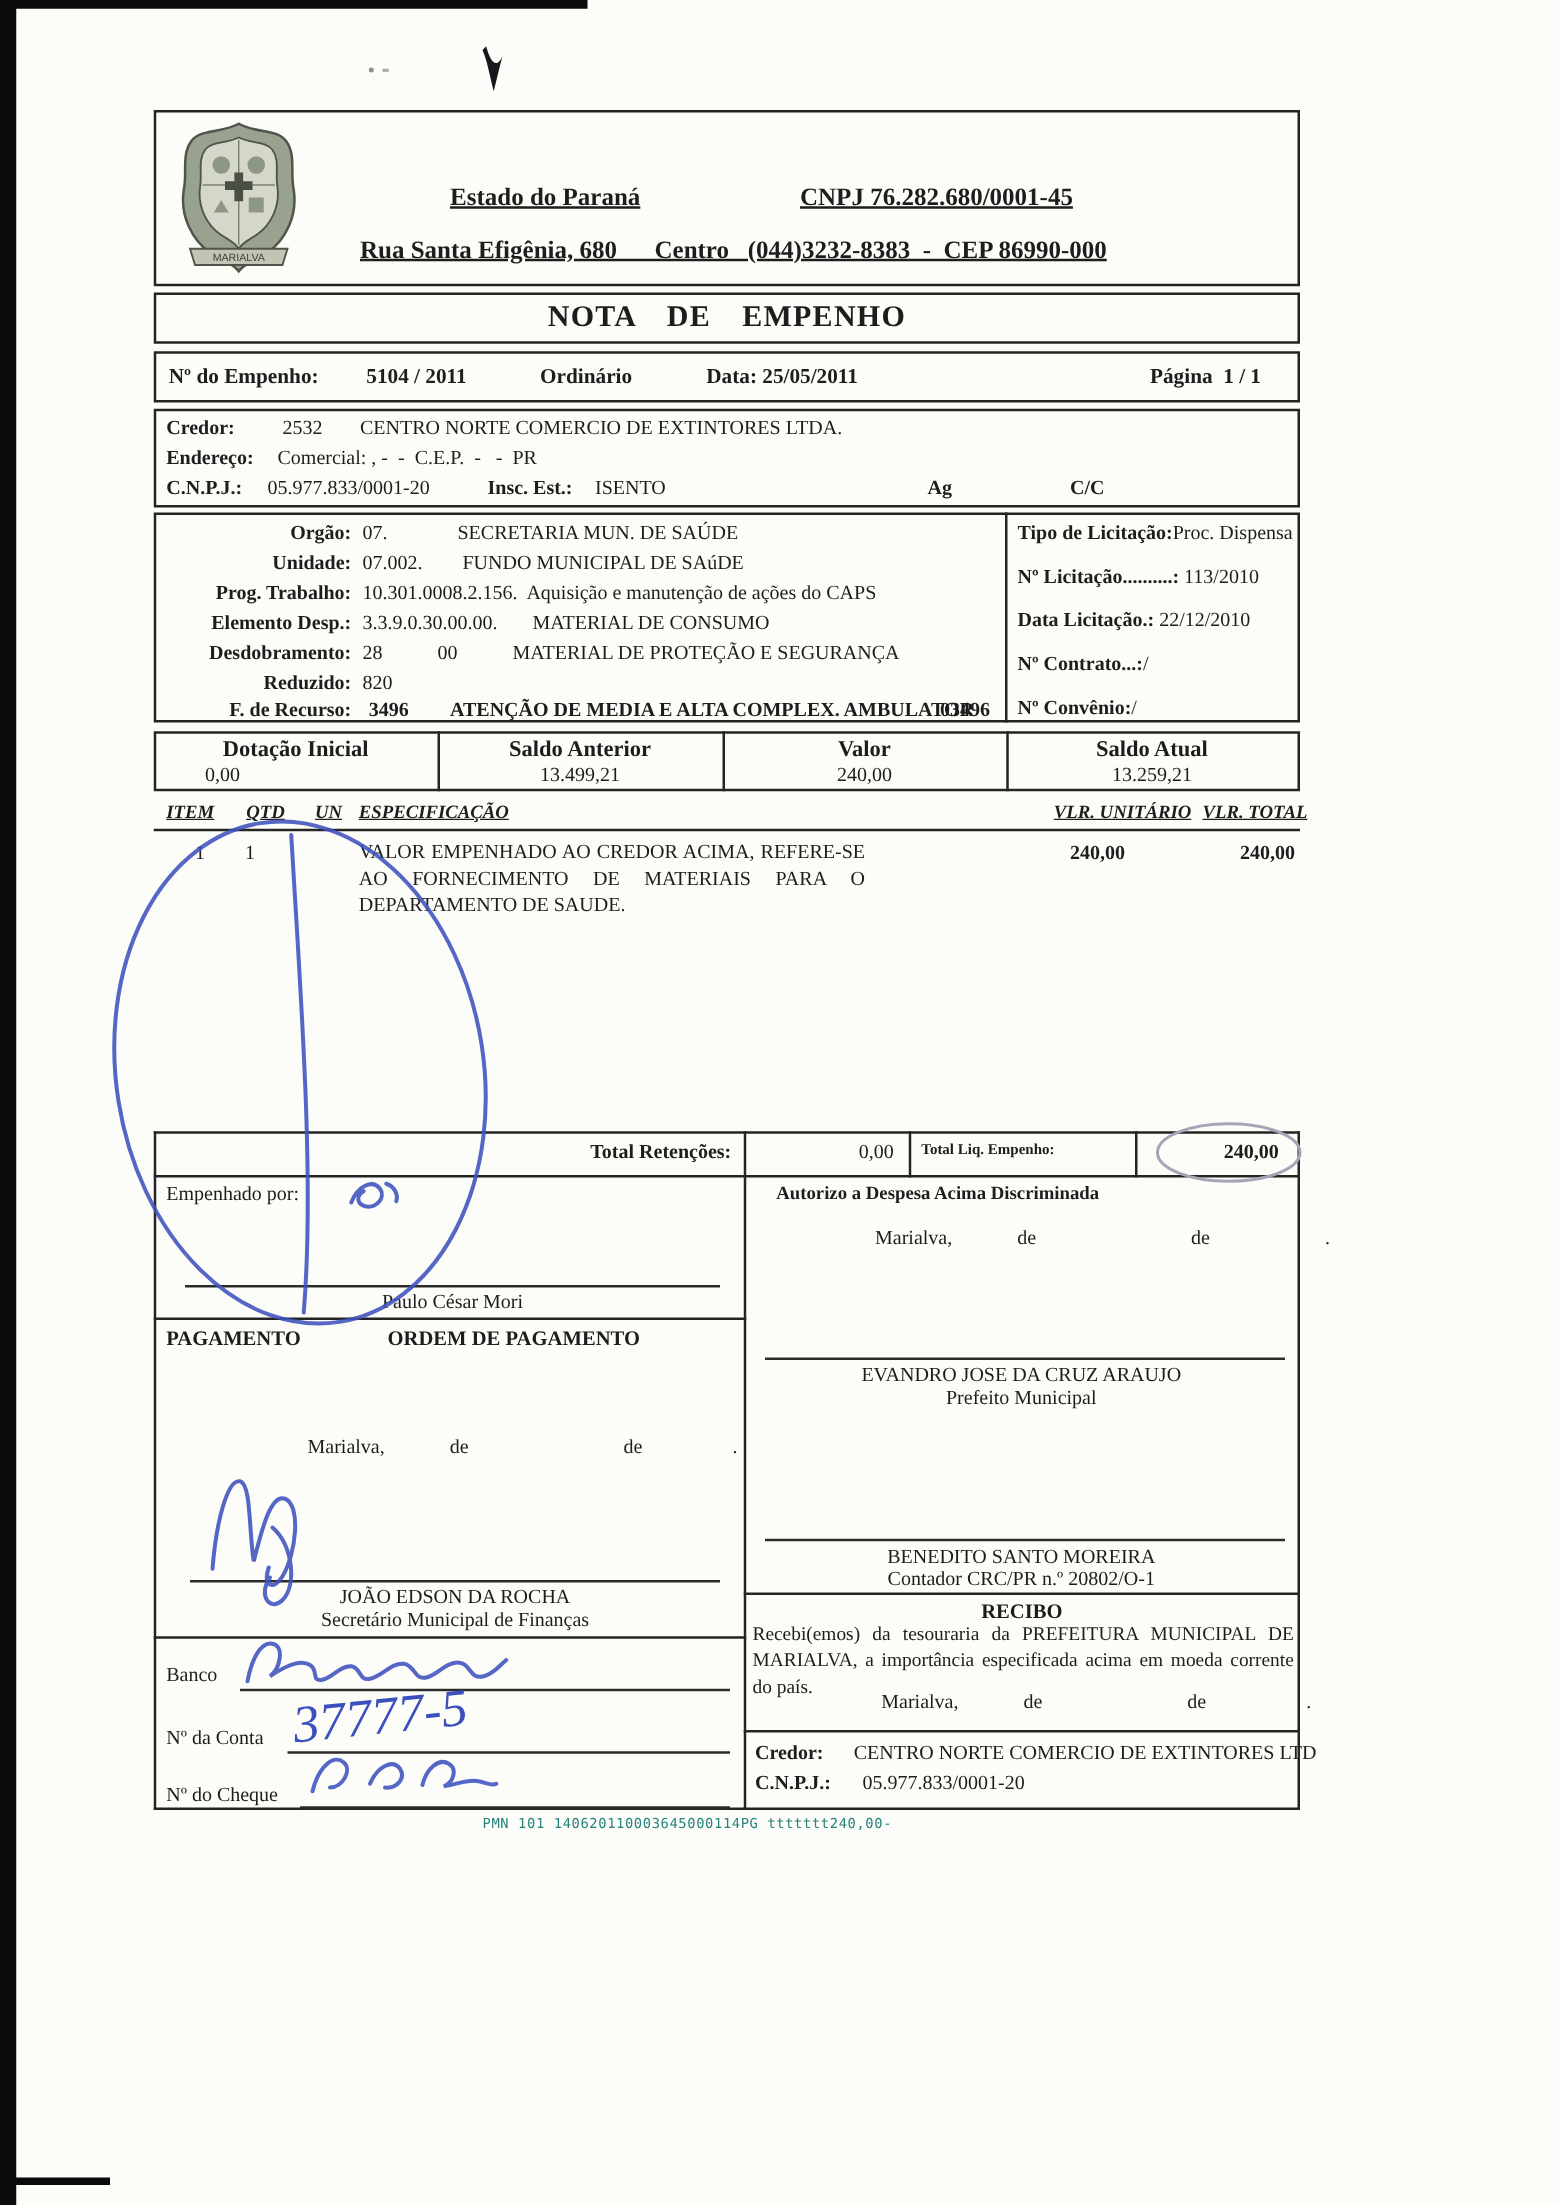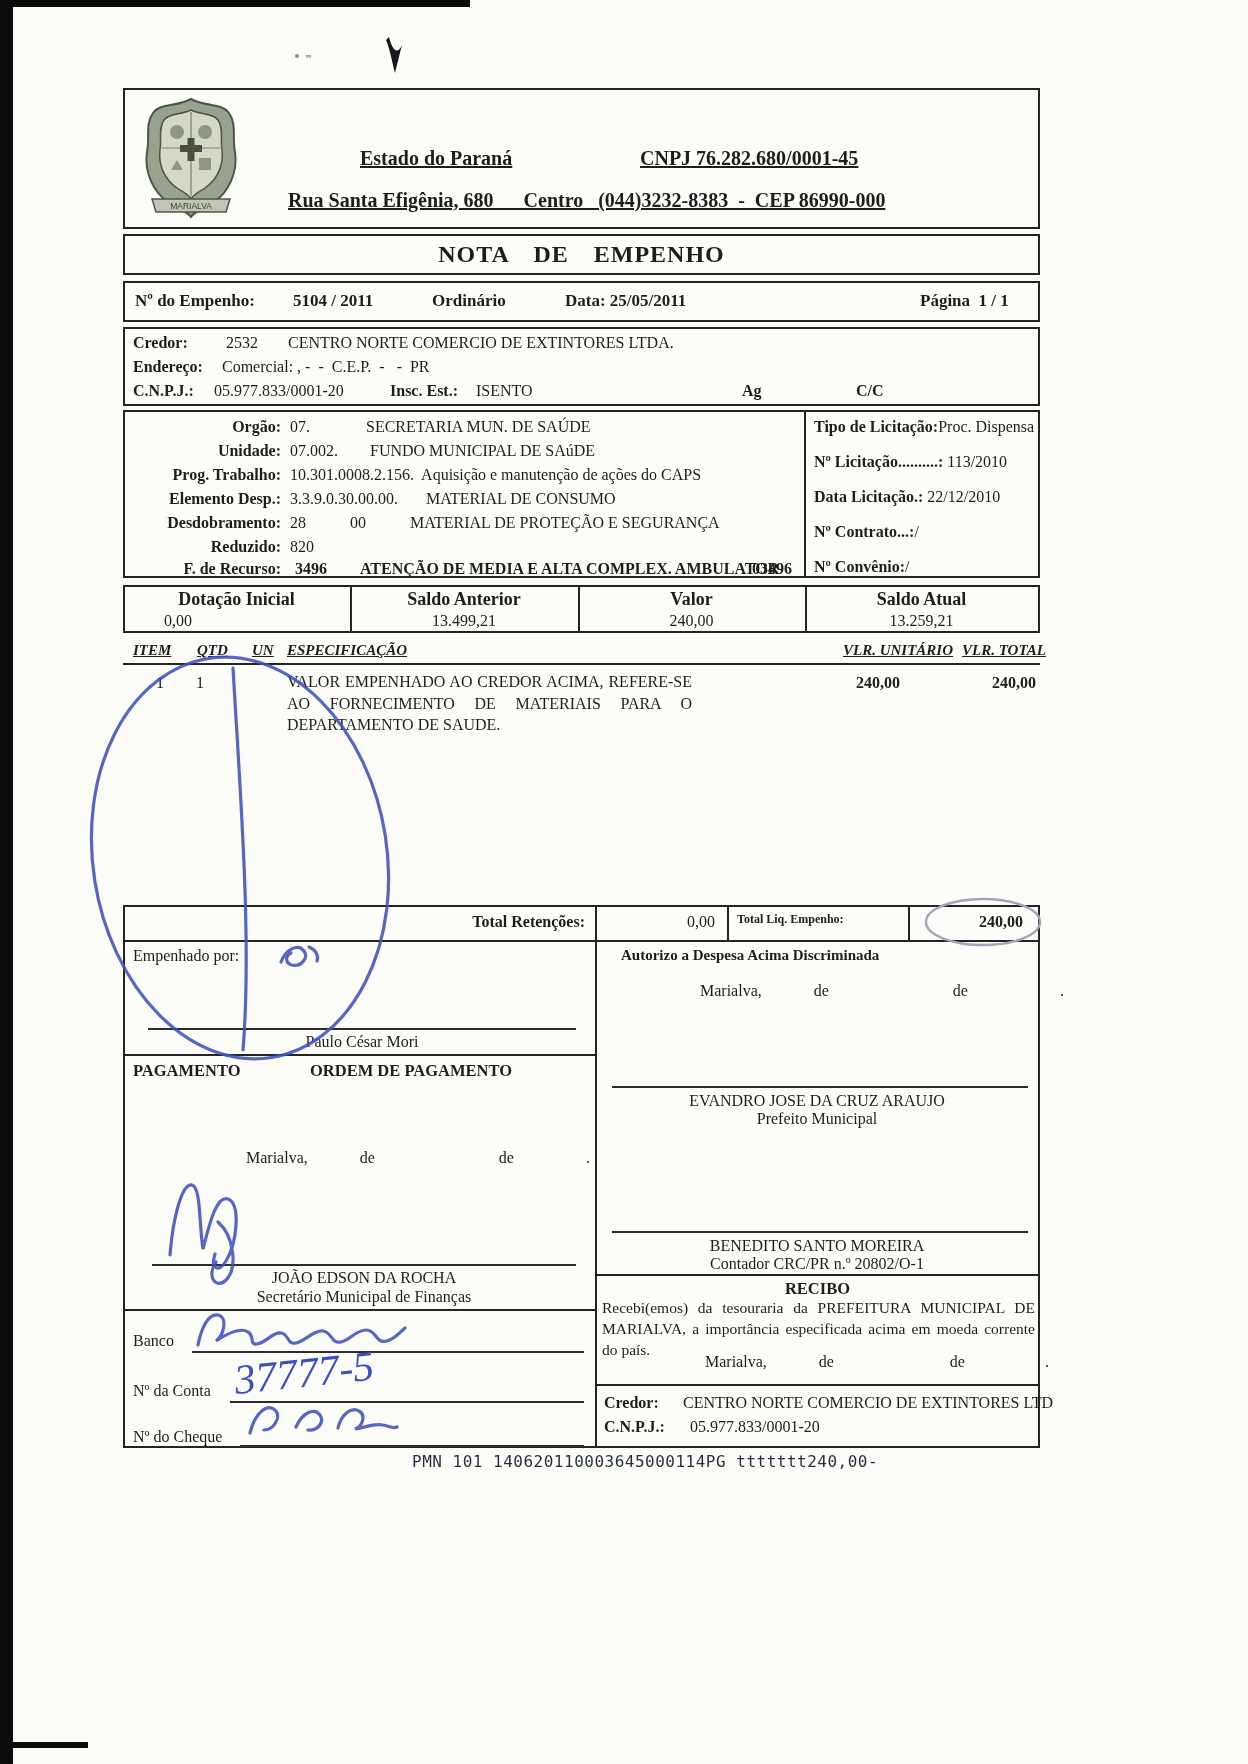--- a/index.html
+++ b/index.html
@@ -14,21 +14,21 @@
   .pre { white-space:pre; }
   .ctr { text-align:center; }
   .rgt { text-align:right; }
   .jst { text-align:justify; }
   .box { position:absolute; border:2px solid #242424; }
   .hline { position:absolute; height:2px; background:#242424; }
   .vline { position:absolute; width:2px; background:#242424; }
   .sigline { position:absolute; height:0; border-top:2px solid #2c2c2c; }
   .edge { position:absolute; background:#0b0b0b; }
   .validator { position:absolute; font-family:"DejaVu Sans Mono", monospace;
-               color:#0f172a; font-size:16px; letter-spacing:.5px; opacity:.9;margin-left:26px; }
+               color:#0f766e; font-size:11px; letter-spacing:.5px; opacity:.9; }
   .overlay { position:absolute; left:0; top:0; pointer-events:none; }
 </style>
 </head>
 <body>
 
 <div class="page">
 
   <div class="edge" style="left:0;top:0;width:13px;height:1764px;"></div>
   <div class="edge" style="left:0;top:0;width:470px;height:7px;"></div>
   <div class="edge" style="left:0;top:1742px;width:88px;height:6px;"></div>

